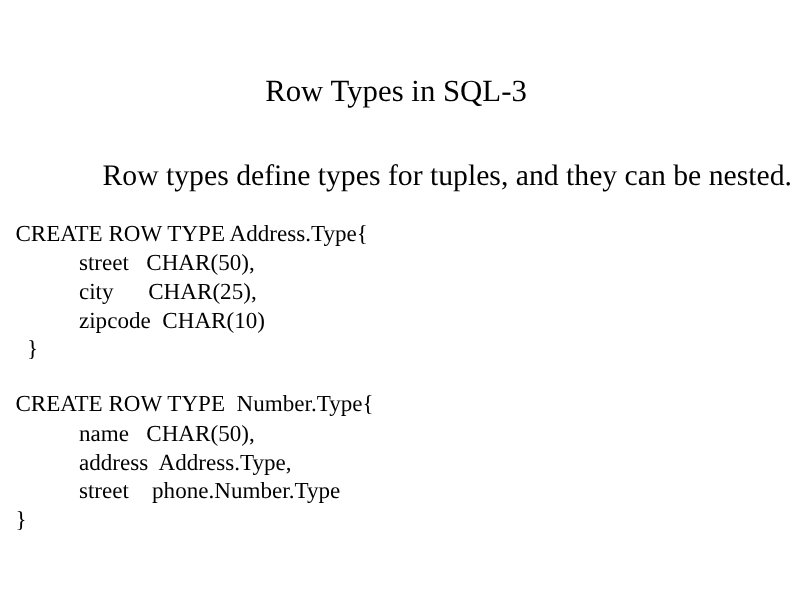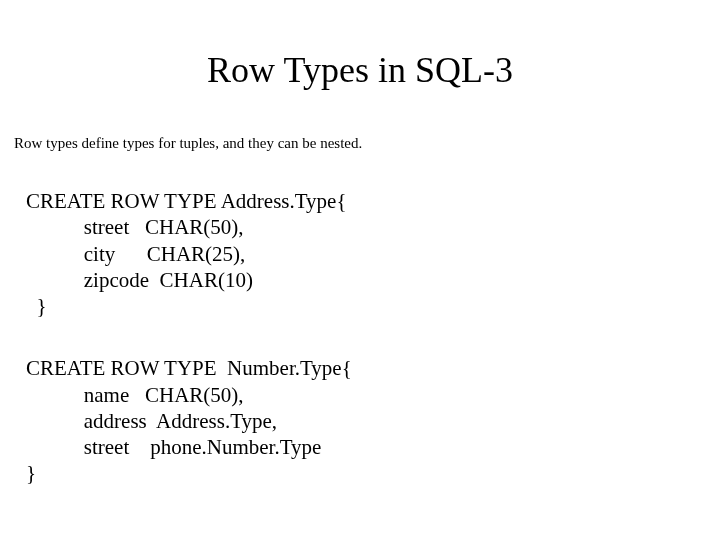--- a/index.html
+++ b/index.html
@@ -12,34 +12,35 @@
     color: #000000;
   }
   .slide {
     width: 720px;
     height: 540px;
     position: relative;
     box-sizing: border-box;
     padding: 0;
   }
   .title {
-    font-size: 36px;
+    font-size: 28px;
     text-align: center;
-    padding-top: 49px;
+    padding-top: 68px;
     margin: 0;
     font-weight: normal;
   }
   .subtitle {
-    font-size: 15px;
+    font-size: 27px;
     margin: 0;
     padding: 44px 0 0 14px;
+    text-align: right;
   }
   .code-block {
     font-size: 21px;
-    margin: 12px;
+    margin: 0;
     padding: 24px 0 0 14px;
     line-height: 1.25;
     white-space: pre;
   }
 </style>
 </head>
 <body>
 
 <div class="slide">
 

